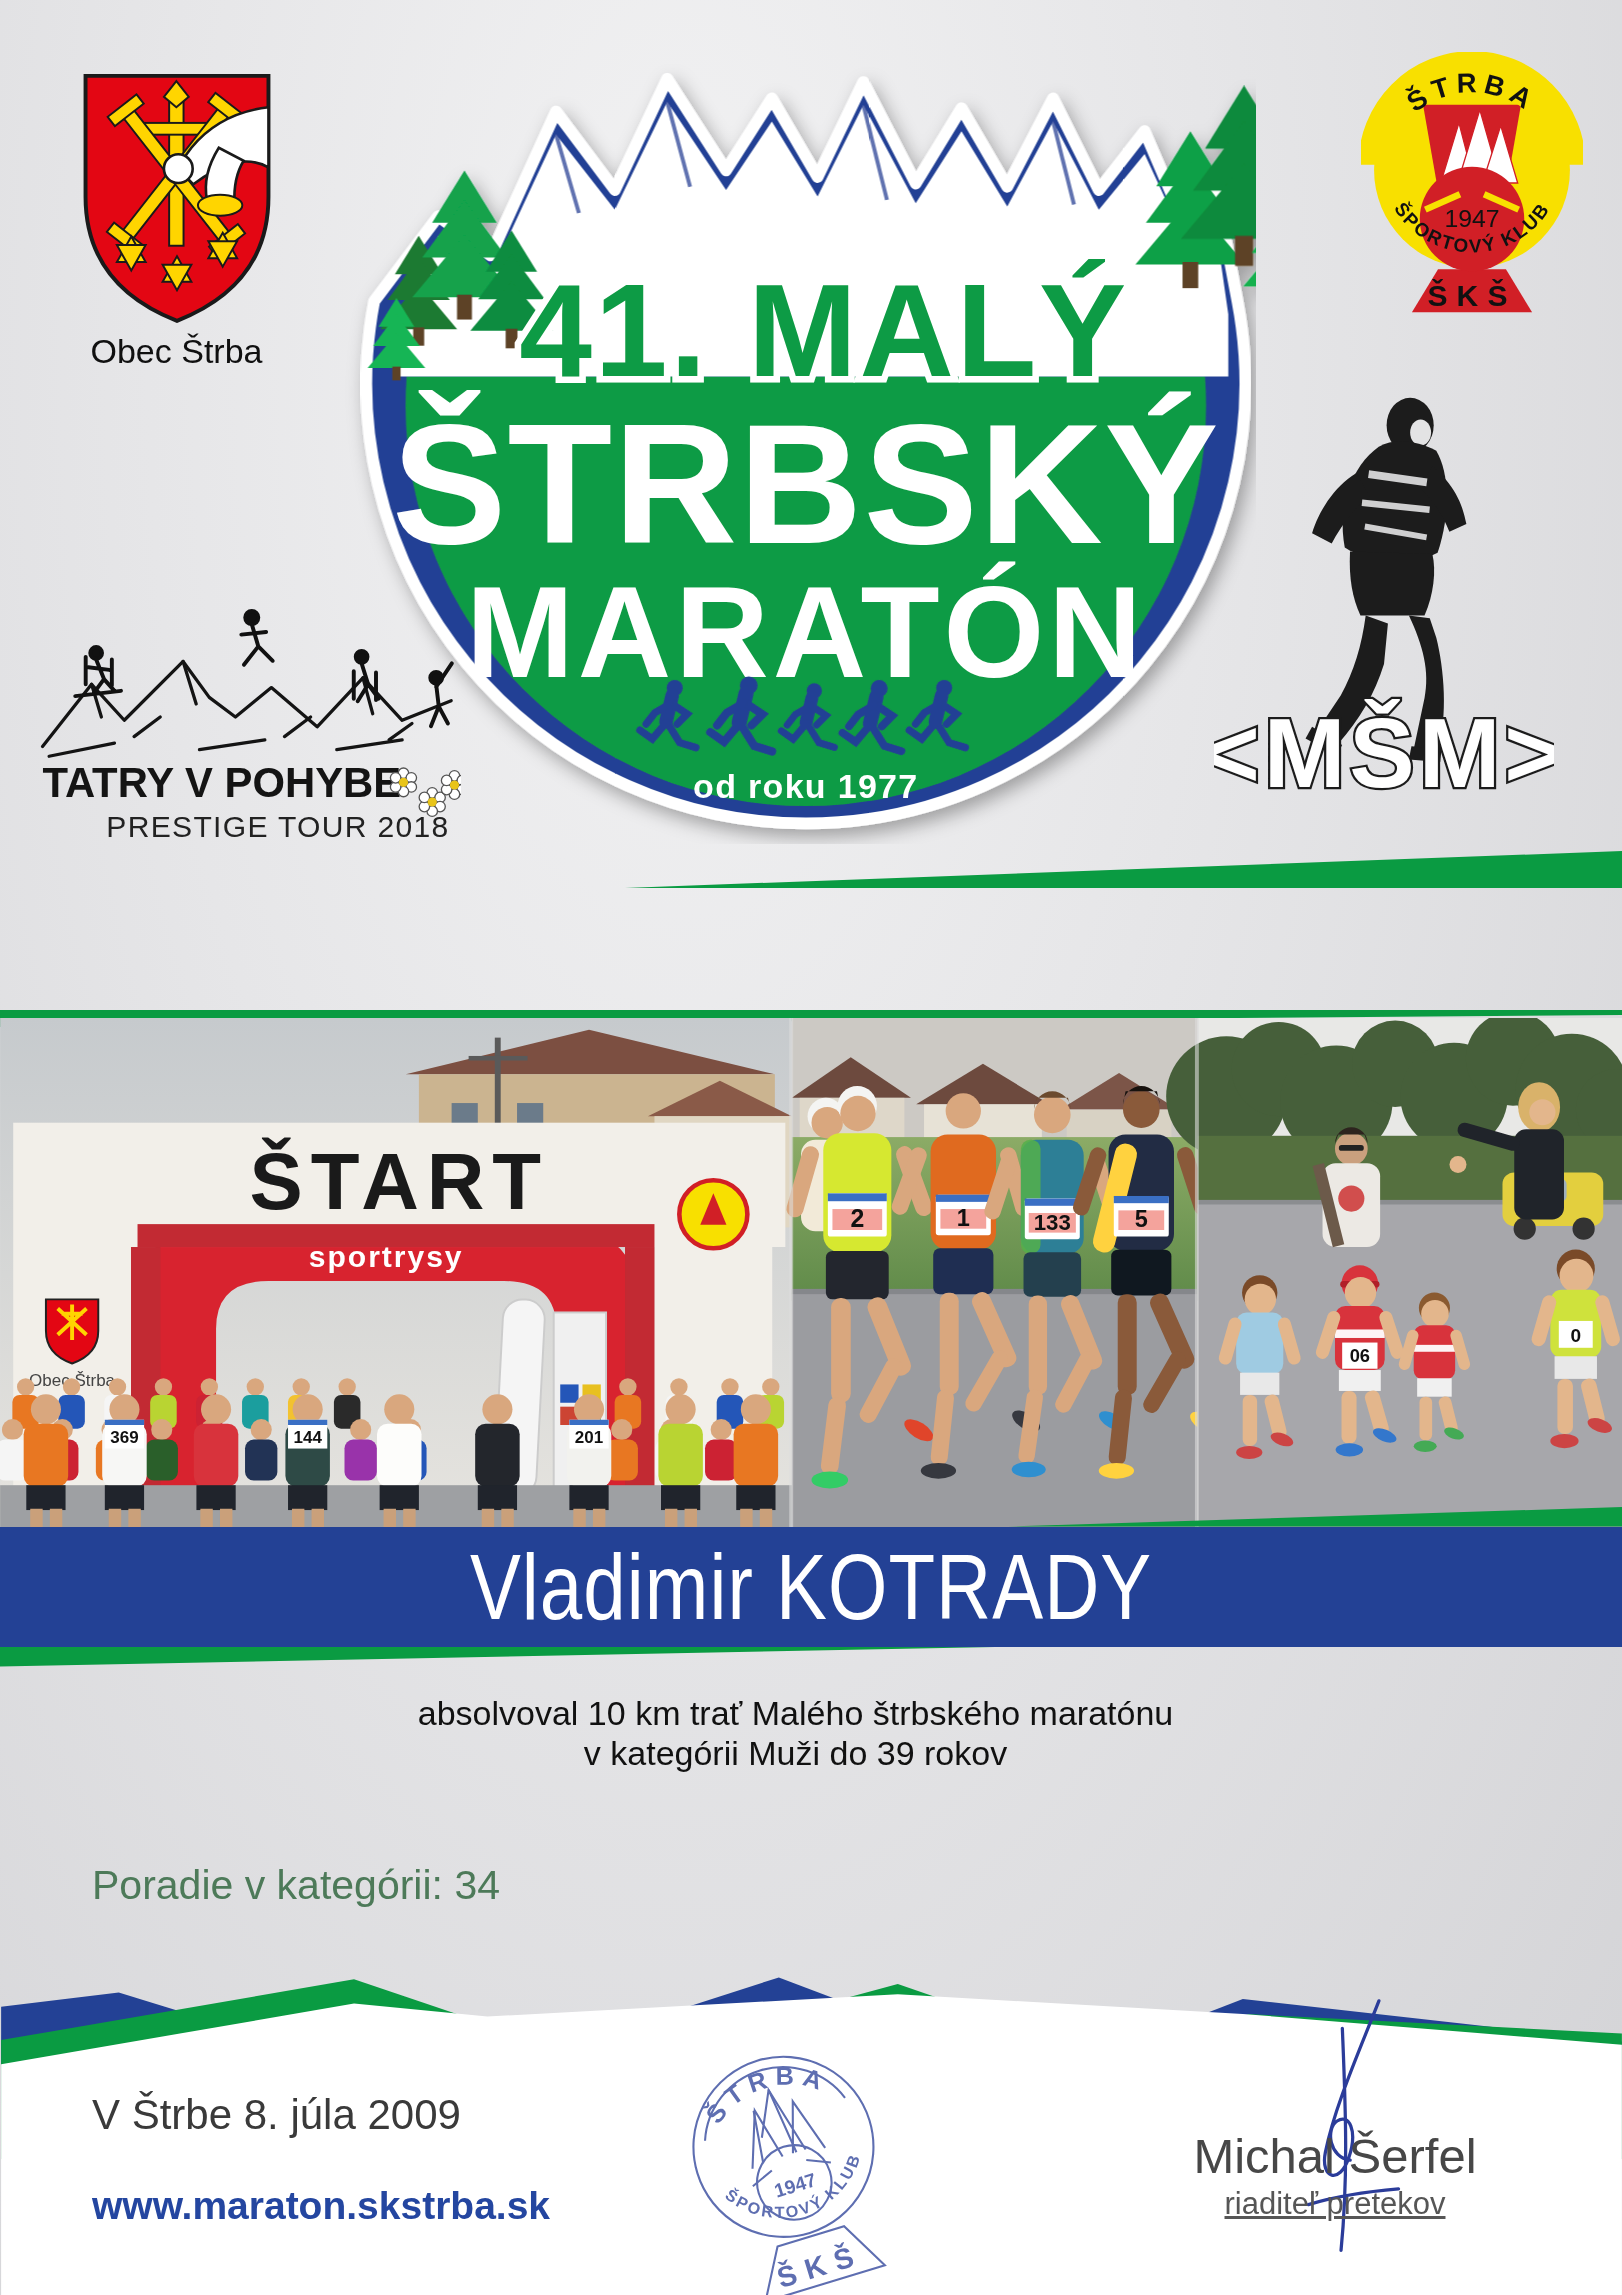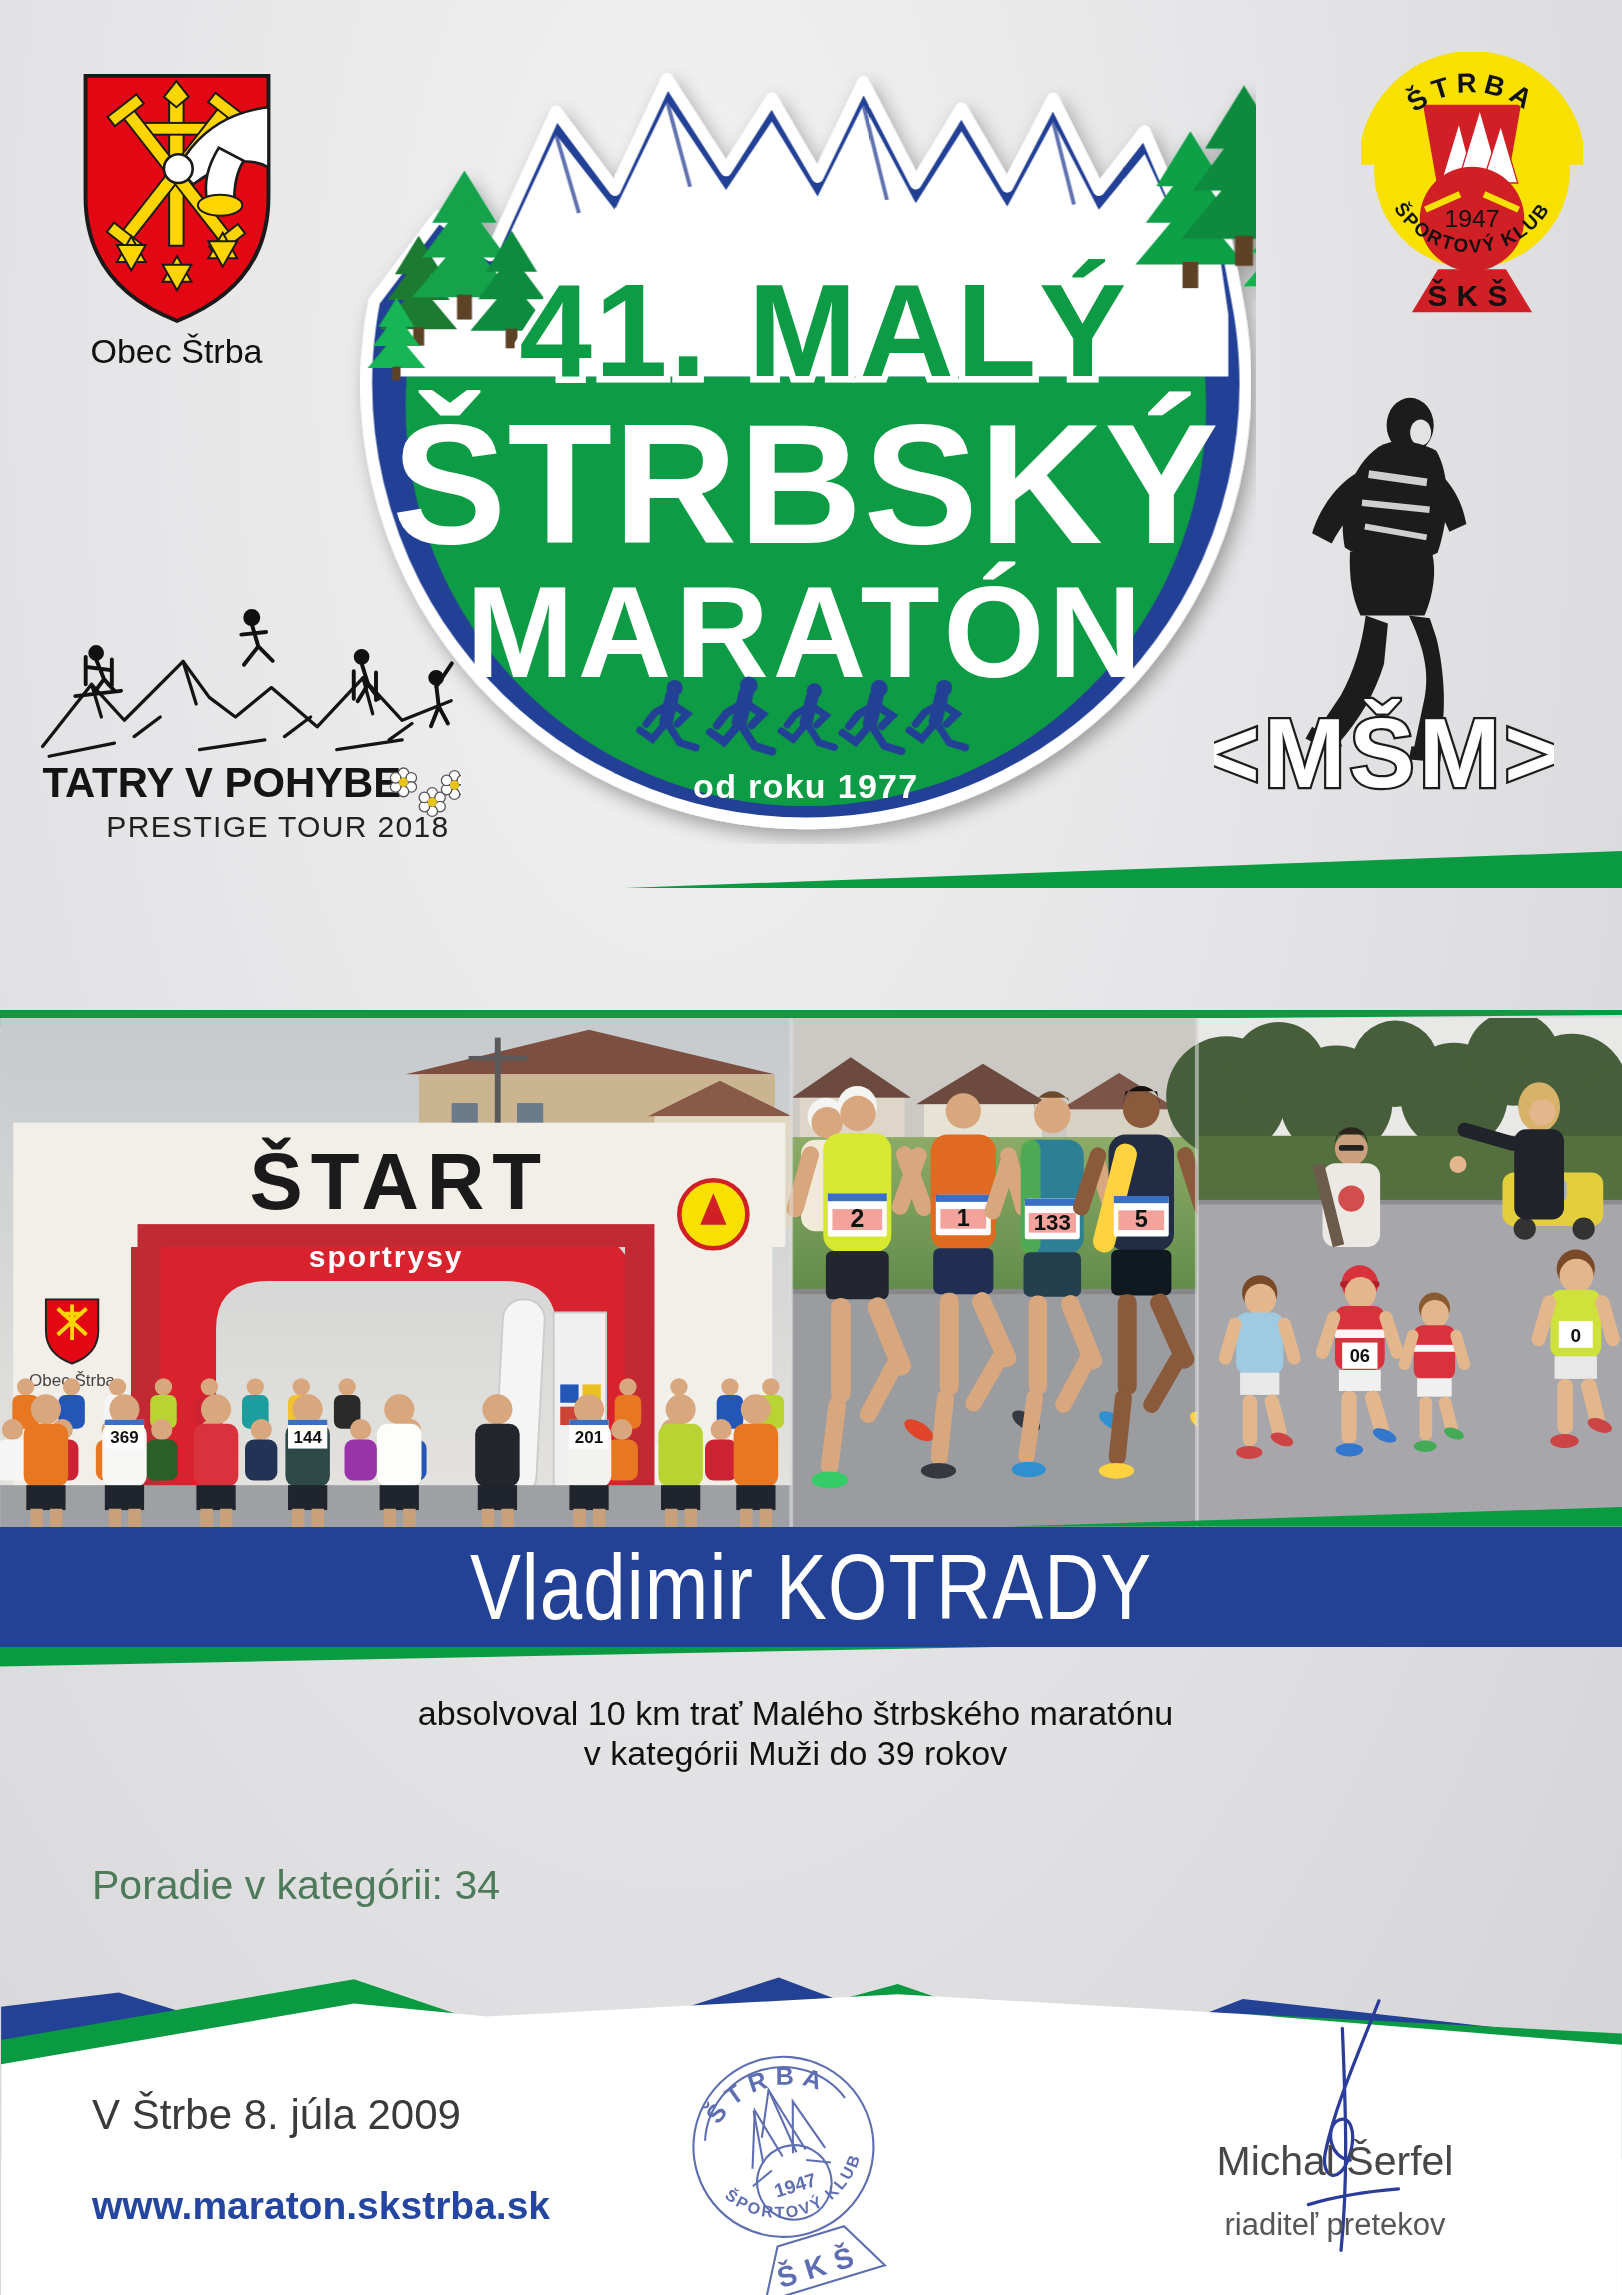--- a/index.html
+++ b/index.html
@@ -11,22 +11,22 @@
   .wedge{background:#0a9b42;}
   .band-title{color:#fff;font-size:97px;white-space:nowrap;transform:scaleX(.84);}
   .band-title .bold{font-weight:700;letter-spacing:1.3px;}
   .band-title .light{font-weight:400;letter-spacing:2.6px;margin-left:18.3px;}
   .band-name{color:#fff;font-size:93px;font-weight:400;white-space:nowrap;transform:scaleX(.82);letter-spacing:1.3px;}
   .desc{left:0;top:1693px;width:1591px;text-align:center;color:#111;font-size:34px;line-height:1.18;}
   .result-line{color:#4d7a59;font-size:41px;white-space:nowrap;}
   .foot-date{left:92px;top:2091px;font-size:42px;color:#3a3a3a;}
   .foot-url{left:92px;top:2184px;font-size:39px;font-weight:700;color:#2446a0;}
   .sig-block{left:1132px;top:2128px;width:406px;text-align:center;}
-  .sig-name{font-size:41px;color:#474747;margin-top:10px;}
-  .sig-role{font-size:31px;color:#565656;margin-top:22px;}
+  .sig-name{font-size:49px;color:#474747;}
+  .sig-role{font-size:31px;color:#565656;margin-top:2px;text-decoration:underline;}
   .obec-caption{left:75px;top:332px;width:203px;text-align:center;font-size:34px;color:#101010;}
   svg text{font-family:"Liberation Sans",sans-serif;}
 </style>
 </head>
 <body>
 
 <div class="page">
 
   <svg class="abs" style="left:79px;top:69px" width="196" height="262" viewBox="0 0 300 400">
     <path d="M10,10 H290 V195 Q290,330 150,385 Q10,330 10,195 Z" fill="#e30613" stroke="#1a1a1a" stroke-width="6"></path>

